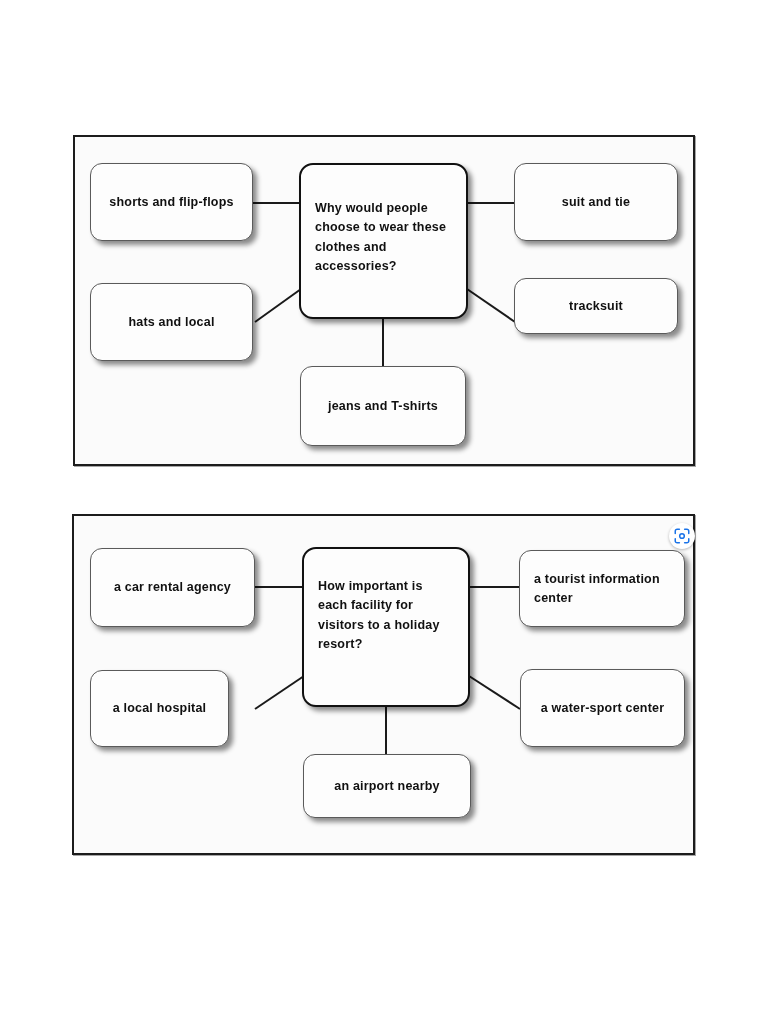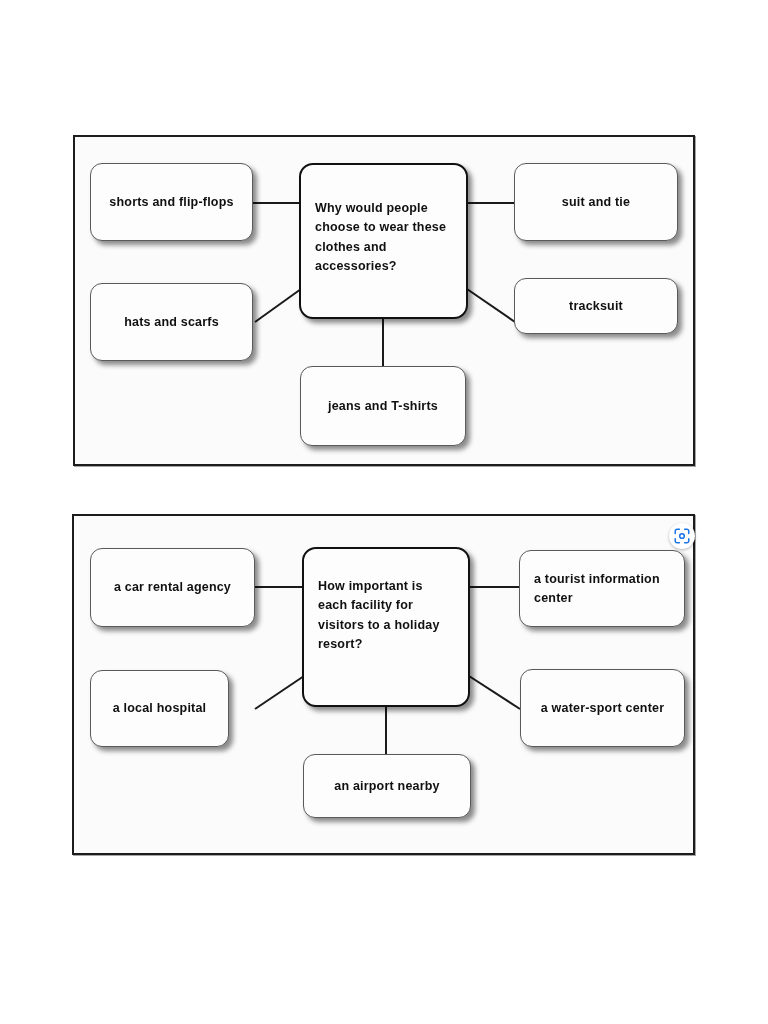--- a/index.html
+++ b/index.html
@@ -131,21 +131,21 @@
 
       <div class="node align-center" style="left:15px; top:26px; width:163px; height:78px;">
         <span class="label">shorts and flip-flops</span>
       </div>
 
       <div class="node align-center" style="left:439px; top:26px; width:164px; height:78px;">
         <span class="label">suit and tie</span>
       </div>
 
       <div class="node align-center" style="left:15px; top:146px; width:163px; height:78px;">
-        <span class="label">hats and scarfs</span>
+        <span class="label">hats and local</span>
       </div>
 
       <div class="node align-center" style="left:439px; top:141px; width:164px; height:56px;">
         <span class="label">tracksuit</span>
       </div>
 
       <div class="node align-center" style="left:225px; top:229px; width:166px; height:80px;">
         <span class="label">jeans and T-shirts</span>
       </div>
 

